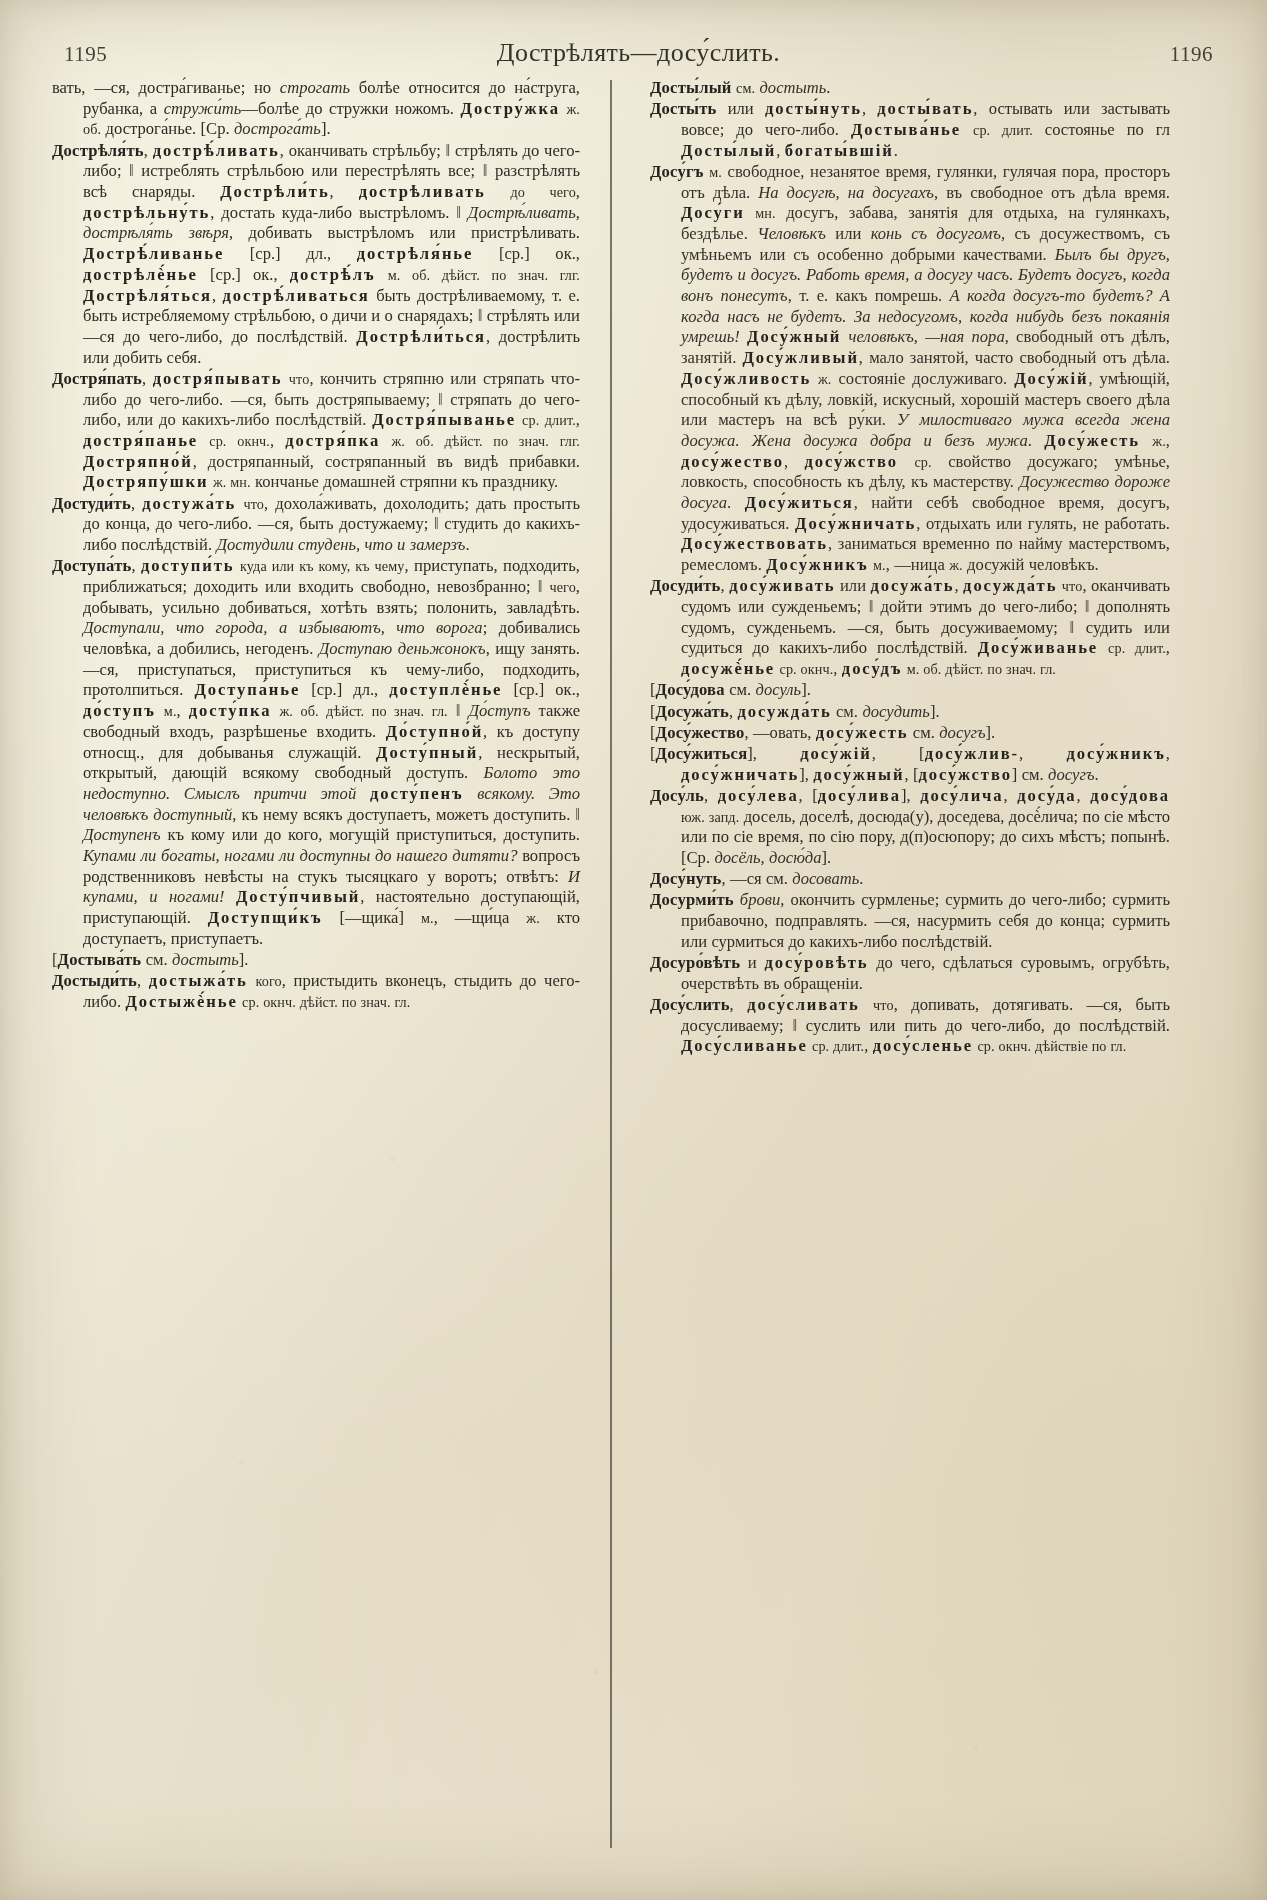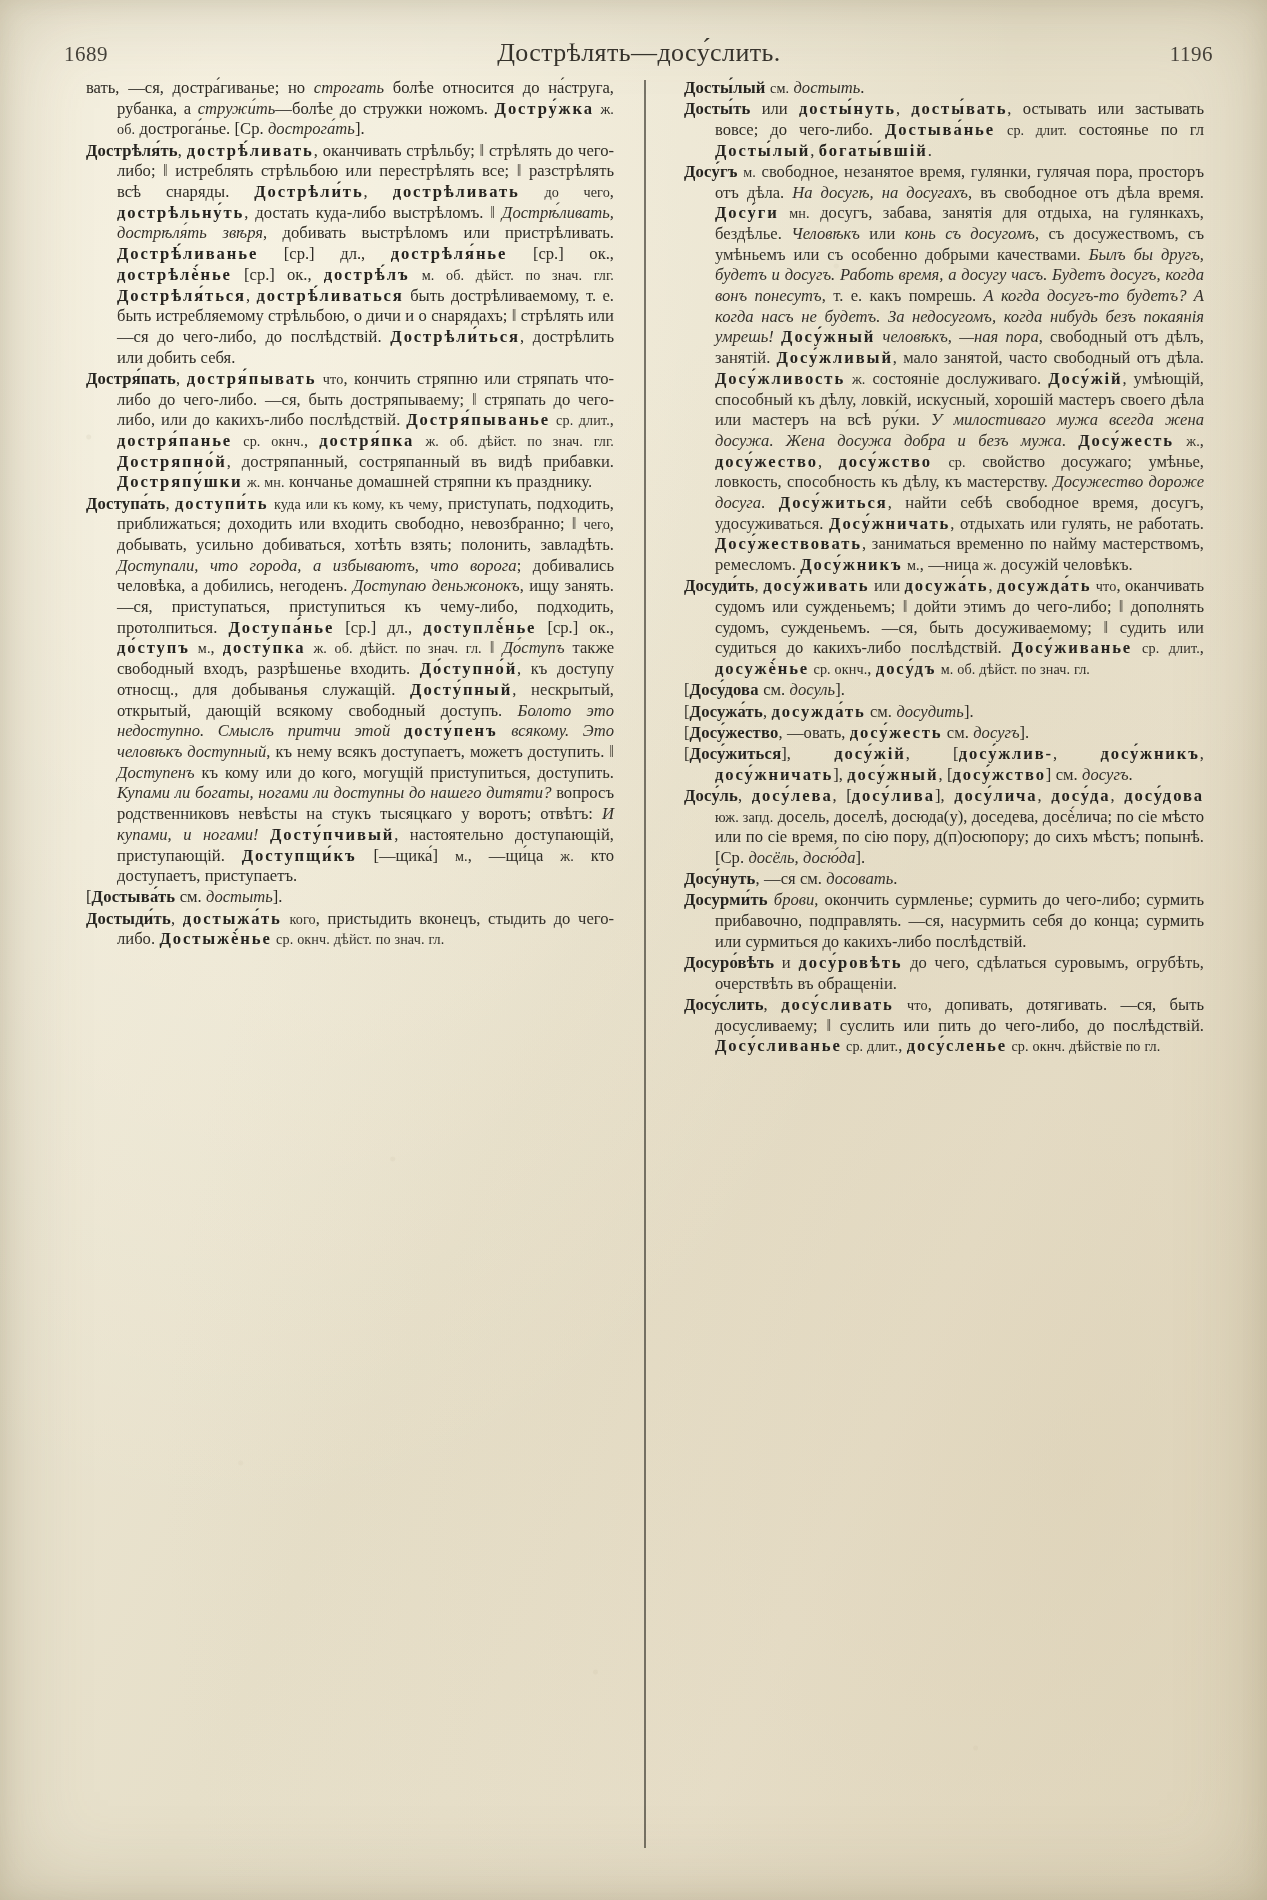--- a/index.html
+++ b/index.html
@@ -66,25 +66,24 @@
     letter-spacing: .4px;
     font-weight: normal;
     color: #35322c;
     white-space: nowrap;
   }
 
   
   .columns {
     position: absolute;
     top: 78px;
-    left: 64px;
+    left: 52px;
     width: 1140px;
     display: flex;
     gap: 0;
-    justify-content: flex-end;
   }
   .col {
     width: 546px;
     box-sizing: border-box;
   }
   .col.left  { padding-right: 18px; }
   .col.right { padding-left: 26px; }
   .rule {
     width: 2px;
     background: #4a463d;
@@ -138,30 +137,31 @@
   .entry:nth-child(4n+1) { color: #2d2a25; }
 </style>
 </head>
 <body>
 
 <div class="page">
 
   <div class="grain"></div>
 
   <div class="runhead">
-    <span class="folio">1689</span>
+    <span class="folio">1195</span>
     <span class="runtitle">Дострѣлять—досу́слить.</span>
     <span class="folio">1196</span>
   </div>
 
   <div class="columns">
     <div class="col left" id="col-left">
         <p class="entry">вать, —ся, достра́гиванье; но <i class="it">строгать</i> болѣе относится до на́струга, рубанка, а <i class="it">стружи́ть</i>—болѣе до стружки ножомъ. <b class="hw">Достру́жка</b> <span class="sm">ж. об.</span> дострога́нье. [Ср. <i class="it">дострога́ть</i>].</p>
         <p class="entry"><b class="hw0">Дострѣля́ть</b>, <b class="hw">дострѣ́ливать</b>, оканчивать стрѣльбу; <span class="par">‖</span> стрѣлять до чего-либо; <span class="par">‖</span> истреблять стрѣльбою или перестрѣлять все; <span class="par">‖</span> разстрѣлять всѣ снаряды. <b class="hw">Дострѣли́ть</b>, <b class="hw">дострѣливать</b> <span class="sm">до чего</span>, <b class="hw">дострѣльну́ть</b>, достать куда-либо выстрѣломъ. <span class="par">‖</span> <i class="it">Дострѣ́ливать, дострѣля́ть звѣря</i>, добивать выстрѣломъ или пристрѣливать. <b class="hw">Дострѣ́ливанье</b> [ср.] дл., <b class="hw">дострѣля́нье</b> [ср.] ок., <b class="hw">дострѣлѐ́нье</b> [ср.] ок., <b class="hw">дострѣ́лъ</b> <span class="sm">м. об. дѣйст. по знач. глг.</span> <b class="hw">Дострѣля́ться</b>, <b class="hw">дострѣ́ливаться</b> быть дострѣливаемому, т. е. быть истребляемому стрѣльбою, о дичи и о снарядахъ; <span class="par">‖</span> стрѣлять или —ся до чего-либо, до послѣдствій. <b class="hw">Дострѣли́ться</b>, дострѣлить или добить себя.</p>
         <p class="entry"><b class="hw0">Достря́пать</b>, <b class="hw">достря́пывать</b> <span class="sm">что</span>, кончить стряпню или стряпать что-либо до чего-либо. —ся, быть достряпываему; <span class="par">‖</span> стряпать до чего-либо, или до какихъ-либо послѣдствій. <b class="hw">Достря́пыванье</b> <span class="sm">ср. длит.</span>, <b class="hw">достря́панье</b> <span class="sm">ср. окнч.</span>, <b class="hw">достря́пка</b> <span class="sm">ж. об. дѣйст. по знач. глг.</span> <b class="hw">Достряпно́й</b>, достряпанный, состряпанный въ видѣ прибавки. <b class="hw">Достряпу́шки</b> <span class="sm">ж. мн.</span> кончанье домашней стряпни къ празднику.</p>
+        <p class="entry"><b class="hw0">Достуди́ть</b>, <b class="hw">достужа́ть</b> <span class="sm">что</span>, дохола́живать, дохолодить; дать простыть до конца, до чего-либо. —ся, быть достужаему; <span class="par">‖</span> студить до какихъ-либо послѣдствій. <i class="it">Достудили студень, что и замерзъ</i>.</p>
         <p class="entry"><b class="hw0">Доступа́ть</b>, <b class="hw">доступи́ть</b> <span class="sm">куда или къ кому, къ чему</span>, приступать, подходить, приближаться; доходить или входить свободно, невозбранно; <span class="par">‖</span> <span class="sm">чего</span>, добывать, усильно добиваться, хотѣть взять; полонить, завладѣть. <i class="it">Доступали, что города, а избываютъ, что ворога</i>; добивались человѣка, а добились, негоденъ. <i class="it">Доступаю деньжонокъ</i>, ищу занять. —ся, приступаться, приступиться къ чему-либо, подходить, протолпиться. <b class="hw">Доступа́нье</b> [ср.] дл., <b class="hw">доступлѐ́нье</b> [ср.] ок., <b class="hw">до́ступъ</b> <span class="sm">м.</span>, <b class="hw">досту́пка</b> <span class="sm">ж. об. дѣйст. по знач. гл.</span> <span class="par">‖</span> <i class="it">До́ступъ</i> также свободный входъ, разрѣшенье входить. <b class="hw">До́ступно́й</b>, къ доступу относщ., для добыванья служащій. <b class="hw">Досту́пный</b>, нескрытый, открытый, дающій всякому свободный доступъ. <i class="it">Болото это недоступно. Смыслъ притчи этой</i> <b class="hw">досту́пенъ</b> <i class="it">всякому. Это человѣкъ доступный</i>, къ нему всякъ доступаетъ, можетъ доступить. <span class="par">‖</span> <i class="it">Доступенъ</i> къ кому или до кого, могущій приступиться, доступить. <i class="it">Купами ли богаты, ногами ли доступны до нашего дитяти?</i> вопросъ родственниковъ невѣсты на стукъ тысяцкаго у воротъ; отвѣтъ: <i class="it">И купами, и ногами!</i> <b class="hw">Досту́пчивый</b>, настоятельно доступающій, приступающій. <b class="hw">Доступщи́къ</b> [—щика́] <span class="sm">м.</span>, —щи́ца <span class="sm">ж.</span> кто доступаетъ, приступаетъ.</p>
         <p class="entry">[<b class="hw0">Достыва́ть</b> см. <i class="it">достыть</i>].</p>
         <p class="entry"><b class="hw0">Достыди́ть</b>, <b class="hw">достыжа́ть</b> <span class="sm">кого</span>, пристыдить вконецъ, стыдить до чего-либо. <b class="hw">Достыжѐ́нье</b> <span class="sm">ср. окнч. дѣйст. по знач. гл.</span></p>
       </div>
     <div class="rule"></div>
     <div class="col right" id="col-right">
         <p class="entry"><b class="hw0">Досты́лый</b> <span class="sm">см.</span> <i class="it">достыть</i>.</p>
         <p class="entry"><b class="hw0">Досты́ть</b> или <b class="hw">досты́нуть</b>, <b class="hw">досты́вать</b>, остывать или застывать вовсе; до чего-либо. <b class="hw">Достыва́нье</b> <span class="sm">ср. длит.</span> состоянье по гл <b class="hw">Досты́лый</b>, <b class="hw">богаты́вшій</b>.</p>
         <p class="entry"><b class="hw0">Досу́гъ</b> <span class="sm">м.</span> свободное, незанятое время, гулянки, гулячая пора, просторъ отъ дѣла. <i class="it">На досугѣ, на досугахъ</i>, въ свободное отъ дѣла время. <b class="hw">Досу́ги</b> <span class="sm">мн.</span> досугъ, забава, занятія для отдыха, на гулянкахъ, бездѣлье. <i class="it">Человѣкъ</i> или <i class="it">конь съ досугомъ</i>, съ досужествомъ, съ умѣньемъ или съ особенно добрыми качествами. <i class="it">Былъ бы другъ, будетъ и досугъ. Работь время, а досугу часъ. Будетъ досугъ, когда вонъ понесутъ</i>, т. е. какъ помрешь. <i class="it">А когда досугъ-то будетъ? А когда насъ не будетъ. За недосугомъ, когда нибудь безъ покаянія умрешь!</i> <b class="hw">Досу́жный</b> <i class="it">человѣкъ, —ная пора</i>, свободный отъ дѣлъ, занятій. <b class="hw">Досу́жливый</b>, мало занятой, часто свободный отъ дѣла. <b class="hw">Досу́жливость</b> <span class="sm">ж.</span> состояніе дослуживаго. <b class="hw">Досу́жій</b>, умѣющій, способный къ дѣлу, ловкій, искусный, хорошій мастеръ своего дѣла или мастеръ на всѣ ру́ки. <i class="it">У милостиваго мужа всегда жена досужа. Жена досужа добра и безъ мужа</i>. <b class="hw">Досу́жесть</b> <span class="sm">ж.</span>, <b class="hw">досу́жество</b>, <b class="hw">досу́жство</b> <span class="sm">ср.</span> свойство досужаго; умѣнье, ловкость, способность къ дѣлу, къ мастерству. <i class="it">Досужество дороже досуга</i>. <b class="hw">Досу́житься</b>, найти себѣ свободное время, досугъ, удосуживаться. <b class="hw">Досу́жничать</b>, отдыхать или гулять, не работать. <b class="hw">Досу́жествовать</b>, заниматься временно по найму мастерствомъ, ремесломъ. <b class="hw">Досу́жникъ</b> <span class="sm">м.</span>, —ница <span class="sm">ж.</span> досужій человѣкъ.</p>
         <p class="entry"><b class="hw0">Досуди́ть</b>, <b class="hw">досу́живать</b> или <b class="hw">досужа́ть</b>, <b class="hw">досужда́ть</b> <span class="sm">что</span>, оканчивать судомъ или сужденьемъ; <span class="par">‖</span> дойти этимъ до чего-либо; <span class="par">‖</span> дополнять судомъ, сужденьемъ. —ся, быть досуживаемому; <span class="par">‖</span> судить или судиться до какихъ-либо послѣдствій. <b class="hw">Досу́живанье</b> <span class="sm">ср. длит.</span>, <b class="hw">досужѐ́нье</b> <span class="sm">ср. окнч.</span>, <b class="hw">досу́дъ</b> <span class="sm">м. об. дѣйст. по знач. гл.</span></p>

